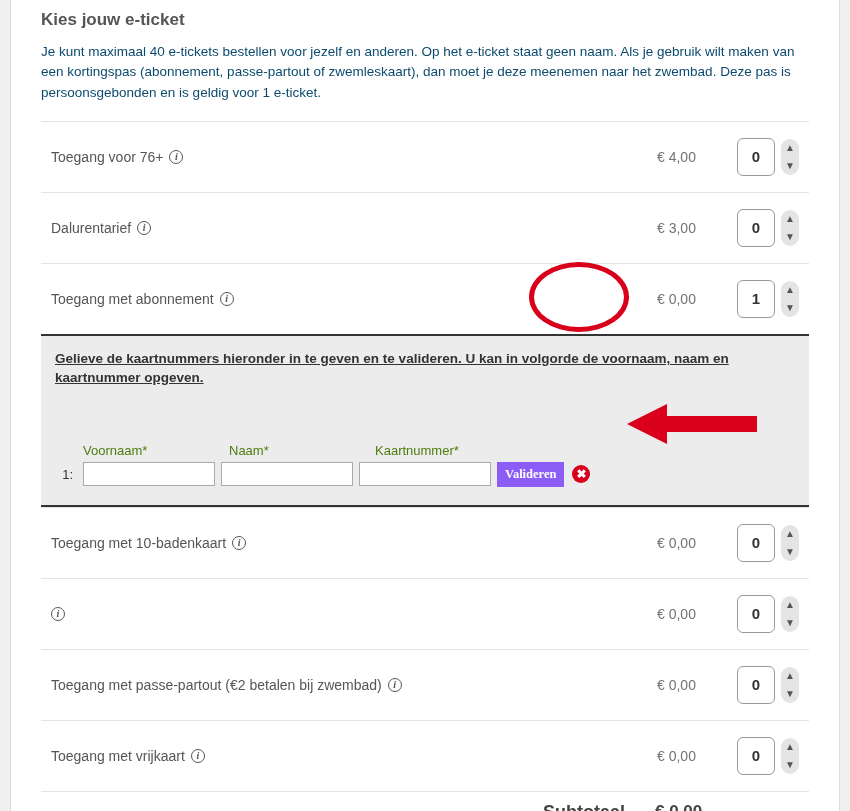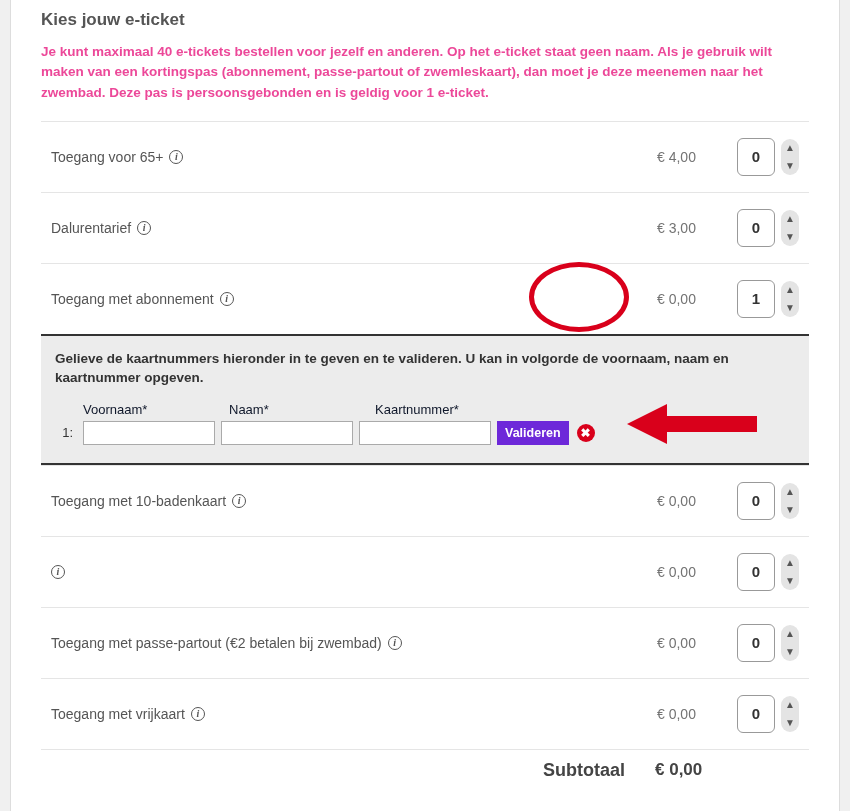--- a/index.html
+++ b/index.html
@@ -20,24 +20,23 @@
     position: relative;
   }
   h2.page-title {
     font-size: 17px;
     font-weight: 600;
     color: #555;
     margin: 0 0 12px 0;
   }
   p.description {
     font-size: 13.5px;
-    color: #ec4899;
+    color: #0c4a6e;
     line-height: 1.5;
     margin: 0 0 18px 0;
-    font-weight: bold;
   }
   .ticket-row {
     display: flex;
     align-items: center;
     border-top: 1px solid #e5e5e5;
     padding: 16px 10px;
   }
   .ticket-row:last-of-type { border-bottom: 1px solid #e5e5e5; }
   .ticket-label {
     flex: 1;
@@ -113,34 +112,36 @@
   }
   .validation-box {
     background: #ececec;
     border-top: 2px solid #333;
     border-bottom: 2px solid #333;
     padding: 14px 14px 18px 14px;
     position: relative;
   }
   .validation-msg {
     font-size: 13.5px;
+    text-decoration: underline;
     color: #333;
     font-weight: 600;
     margin: 0 0 14px 0;
     line-height: 1.4;
   }
   .field-headers {
     display: flex;
     padding-left: 28px;
     gap: 8px;
     margin-bottom: 4px;
   }
   .field-headers > div {
     font-size: 13px;
-    color: #0f172a;
+    color: #4d7c0f;
+    margin-top: 41px;
   }
   .field-headers .fh-voornaam { width: 138px; }
   .field-headers .fh-naam { width: 138px; }
   .field-headers .fh-kaart { width: 138px; }
   .input-row {
     display: flex;
     align-items: center;
     gap: 6px;
   }
   .input-row .row-num {
@@ -153,27 +154,28 @@
   .input-row input[type="text"] {
     height: 24px;
     border: 1px solid #aaa;
     font-size: 13px;
     padding: 0 4px;
   }
   .input-row .inp-voornaam { width: 132px; }
   .input-row .inp-naam { width: 132px; }
   .input-row .inp-kaart { width: 132px; }
   .btn-valideren {
-    background: #6d28d9;
+    background: #8b5cf6;
     color: #fff;
     border: none;
     font-size: 12.5px;
     font-weight: 600;
     padding: 5px 8px;
     cursor: pointer;
+    font-family: Liberation Serif, serif;
   }
   .close-circle {
     width: 18px;
     height: 18px;
     background: #d9001b;
     border-radius: 50%;
     color: #fff;
     display: inline-flex;
     align-items: center;
     justify-content: center;
@@ -209,21 +211,21 @@
 </style>
 </head>
 <body>
 
 <div class="page">
   <h2 class="page-title">Kies jouw e-ticket</h2>
   <p class="description">Je kunt maximaal 40 e-tickets bestellen voor jezelf en anderen. Op het e-ticket staat geen naam. Als je gebruik wilt maken van een kortingspas (abonnement, passe-partout of zwemleskaart), dan moet je deze meenemen naar het zwembad. Deze pas is persoonsgebonden en is geldig voor 1 e-ticket.</p>
 
   <div class="ticket-row">
     <div class="ticket-label">
-      <span>Toegang voor 65+</span>
+      <span>Toegang voor 76+</span>
       <span class="info-icon">i</span>
     </div>
     <div class="ticket-price">€ 4,00</div>
     <div class="qty-group">
       <input class="qty-input" value="0" style="">
       <div class="stepper">
         <button>▲</button>
         <button>▼</button>
       </div>
     </div>

